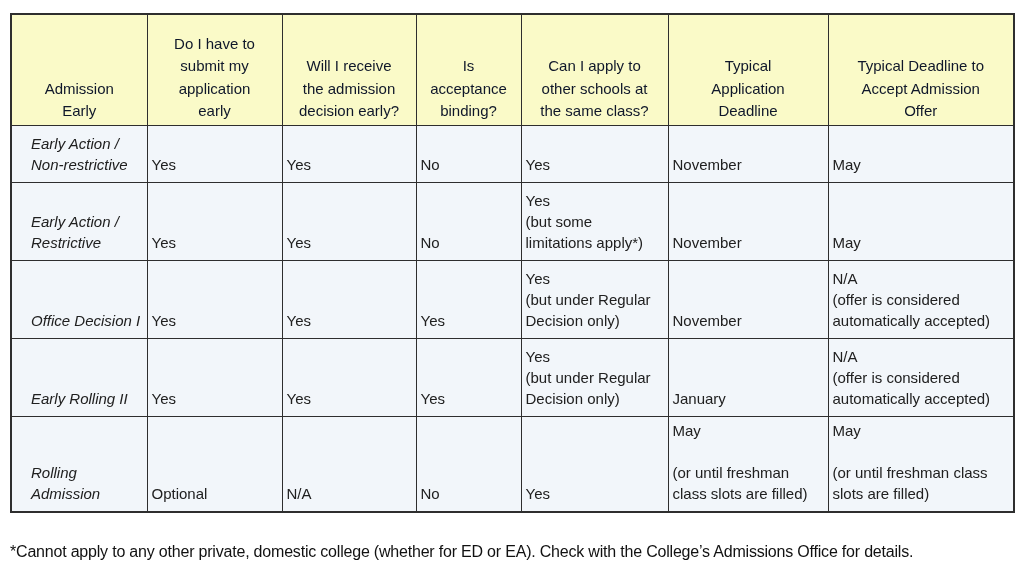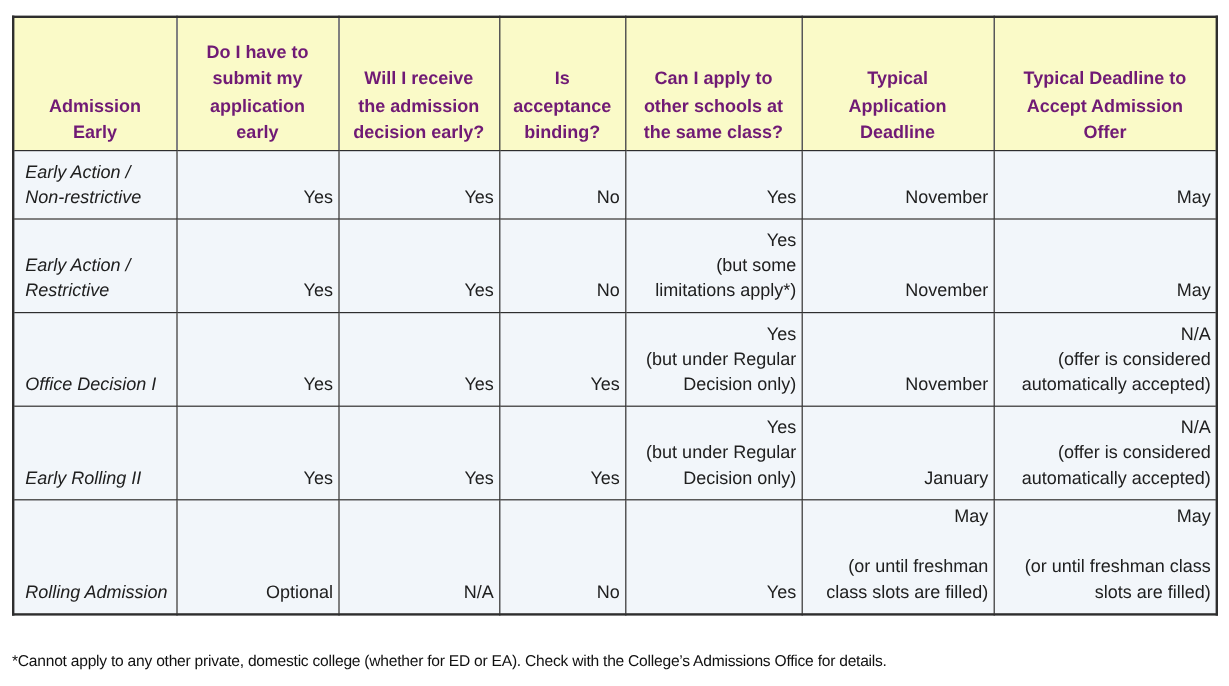--- a/index.html
+++ b/index.html
@@ -32,55 +32,55 @@
     vertical-align: bottom;
     white-space: pre-line;
     padding: 3px 4px 7px 4px;
     font-size: 15px;
     line-height: 1.4;
     overflow: hidden;
   }
   
   table.admissions thead th {
     background: #fafac8;
-    color: #701a75;
-    font-weight: bold;
+    color: #0f172a;
+    font-weight: normal;
     text-align: center;
     line-height: 1.5;
     padding-bottom: 2px;
   }
   
   table.admissions tbody th,
   table.admissions tbody td {
     background: #f2f6fa;
     color: #202020;
     font-weight: normal;
   }
   table.admissions tbody th {
     font-style: italic;
     text-align: left;
-    padding-left: 9px;
+    padding-left: 19px;
   }
   table.admissions tbody td {
-    text-align: right;
+    text-align: left;
   }
   
   tr.hdr       { height: 111px; }
   tr.row-0     { height: 57px; }
   tr.row-1     { height: 78px; }
   tr.row-2     { height: 78px; }
   tr.row-3     { height: 78px; }
   tr.row-4     { height: 85px; }
   tr.row-5     { height: 37px; }
   .footnote {
     position: absolute;
     left: 10px;
     top: 543px;
     width: 1004px;
-    font-size: 13px;
+    font-size: 16px;
     letter-spacing: -0.2px;
     color: #111111;
     white-space: nowrap;
   }
 </style>
 </head>
 <body>
 
 <div class="page">
 

